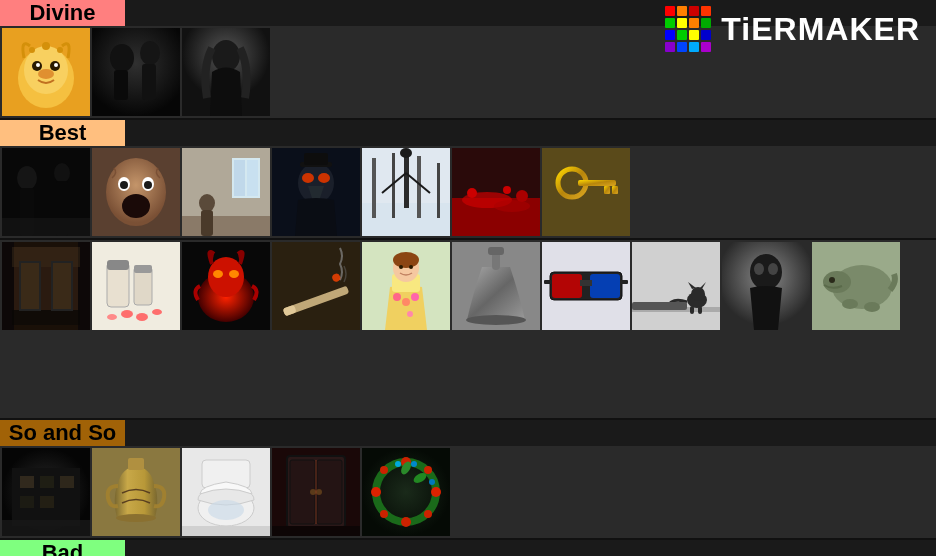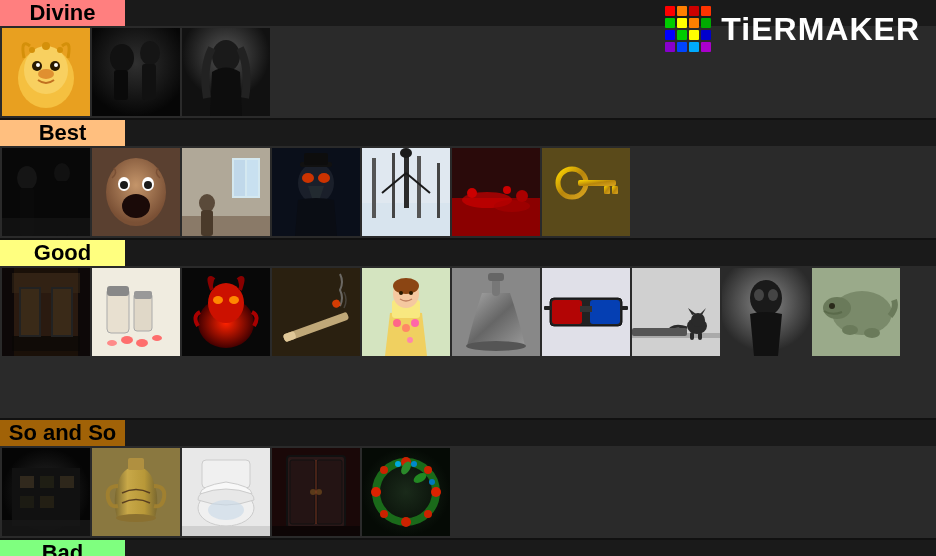--- a/index.html
+++ b/index.html
@@ -381,21 +381,20 @@
             <rect x="36" y="32" width="38" height="6" fill="url(#key-grad)" rx="2"></rect>
             <rect x="62" y="38" width="6" height="8" fill="url(#key-grad)" rx="1"></rect>
             <rect x="70" y="38" width="6" height="8" fill="url(#key-grad)" rx="1"></rect>
           </svg>
         </div>
       </div>
     </div>
   </div>
 
   <div class="tier-row" style="min-height:180px;">
-    <div class="tier-label tier-good">Good</div>
     <div class="tier-items">
       <div class="tier-item">
         <div class="img-placeholder good-1">
           <svg width="88" height="88" viewBox="0 0 88 88">
             <rect width="88" height="88" fill="#1a1008"></rect>
 
             <rect x="10" y="5" width="68" height="78" fill="#2a1a10"></rect>
 
             <rect x="0" y="0" width="12" height="88" fill="#0d0808"></rect>
             <rect x="76" y="0" width="12" height="88" fill="#0d0808"></rect>

